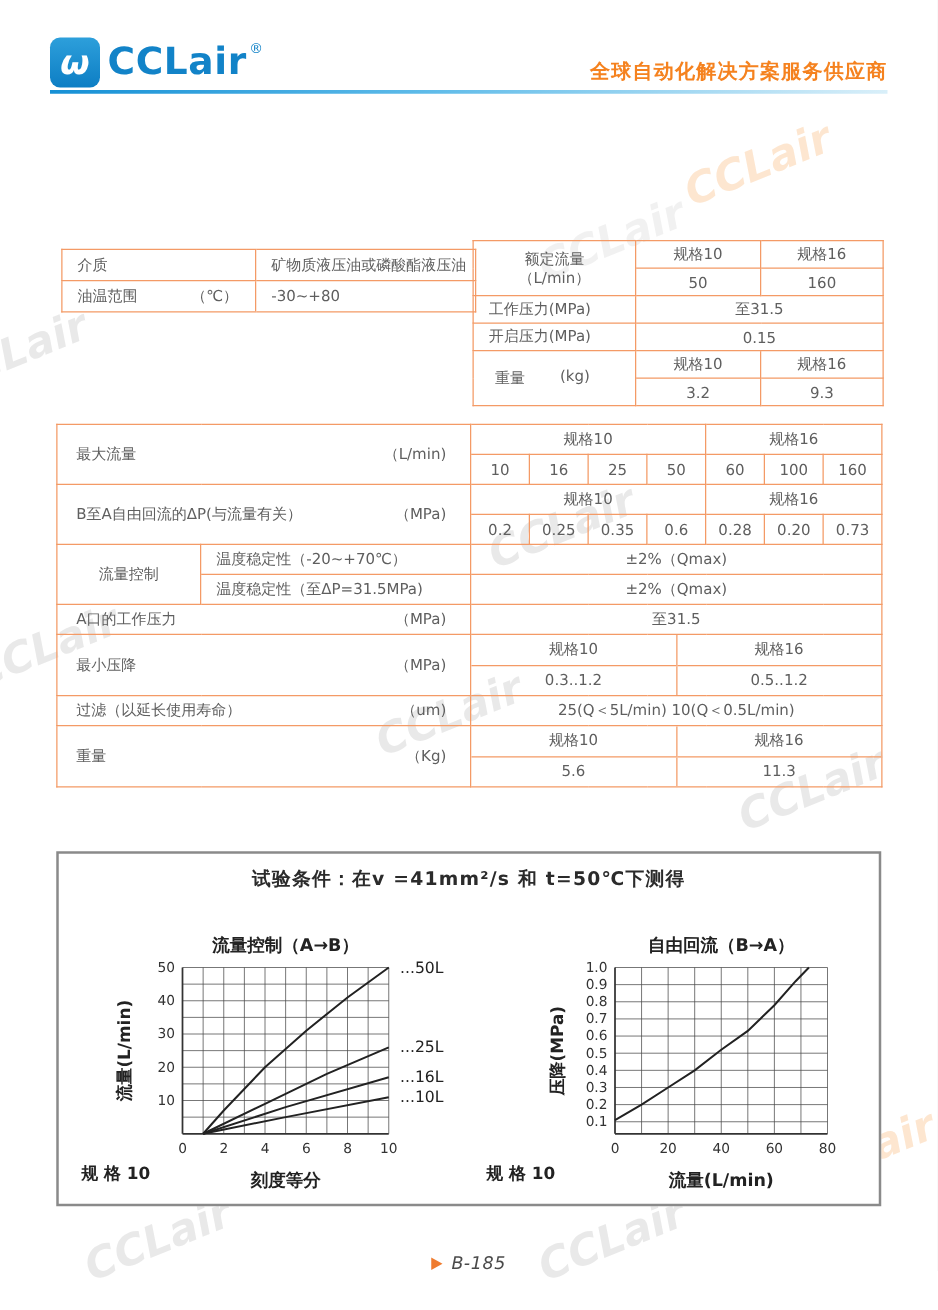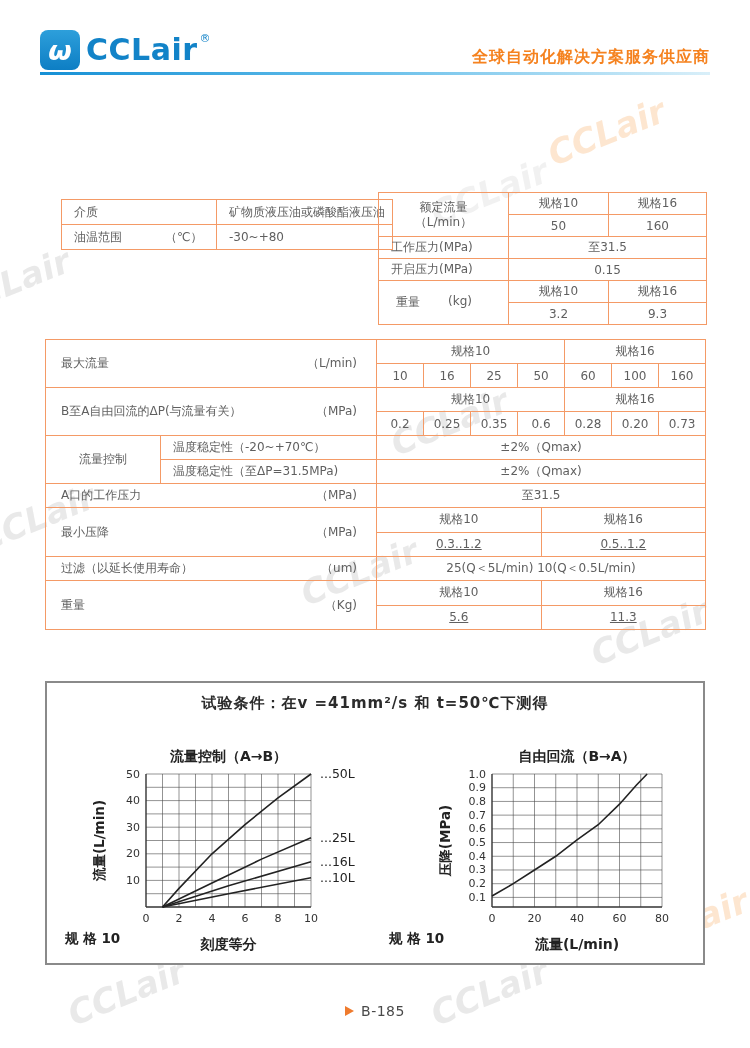--- a/index.html
+++ b/index.html
@@ -25,50 +25,50 @@
              color:#ffffff; font-size:13.5px; font-weight:bold; line-height:26px;
              padding-left:14px; letter-spacing:2px; }
   .bar-tech { top:125px; } .bar-curves { top:645px; }
 
   
   table { border-collapse:collapse; table-layout:fixed; }
   td { border:1px solid #f49a66; font-size:12px; color:#5f5f5f; text-align:center;
        vertical-align:middle; overflow:hidden; padding:0 3px; }
   td.tl { text-align:left; padding-left:12px; }
 
-  .media-table { position:absolute; left:61px; top:199px; width:331px; }
+  .media-table { position:absolute; left:49px; top:199px; width:331px; }
   .media-table td { height:25px; }
   .media-table td.u { border-left:none; border-right:none; }
   .media-table td.l { border-right:none; }
 
   .rating-table { position:absolute; left:378px; top:192px; width:328px; }
   .rating-table td { height:22px; }
   .lbl2 { display:flex; flex-direction:column; justify-content:center; line-height:15px; }
   .lblgap { display:flex; justify-content:flex-start; gap:28px; padding-left:14px; }
 
   .spec-table { position:absolute; left:45px; top:339px; width:661px; }
   .spec-table td { height:24px; }
   .lblrow { display:flex; justify-content:space-between; align-items:flex-end; padding:0 16px 0 12px; }
   td.p0 { padding:0; }
   .inner { width:100%; border-collapse:collapse; table-layout:fixed; }
   .inner td { height:24px; border:none; }
-  .inner tr + tr td { border-top:1px solid #f49a66;text-decoration:underline; }
+  .inner tr + tr td { border-top:1px solid #f49a66; }
   .inner td + td { border-left:1px solid #f49a66; }
 
   
   .chart-box { position:absolute; left:45px; top:681px; width:660px; height:284px;
                border:2px solid #8a8a8a; background:#fff; }
   .condition { position:absolute; left:0; right:0; top:11px; text-align:center; color:#2b2b2b;
                font-size:15px; font-weight:600; letter-spacing:1px; }
   .chart { position:absolute; top:54px; }
   .chart-a { left:14px; } .chart-b { left:338px; }
 
   
   .footer { position:absolute; left:0; right:0; top:1003px; display:flex; align-items:center;
-            justify-content:center; gap:7px; }
+            justify-content:center; gap:7px;font-style:italic; }
   .tri { width:0; height:0; border-left:9px solid #ef7b2e; border-top:5.5px solid transparent;
          border-bottom:5.5px solid transparent; }
   .pageno { color:#4a4a4a; font-size:14px; letter-spacing:0.5px; }
 
   
   .wm { position:absolute; font-size:34px; font-weight:bold; font-style:italic;
         transform:rotate(-22deg); pointer-events:none; white-space:nowrap; }
   .wm-g { color:rgba(120,120,120,0.16); }
   .wm-o { color:rgba(245,140,40,0.22); }
   .w1 { left:545px; top:112px; } .w2 { left:-50px; top:262px; } .w3 { left:428px; top:172px; color:rgba(120,120,120,0.10); }

